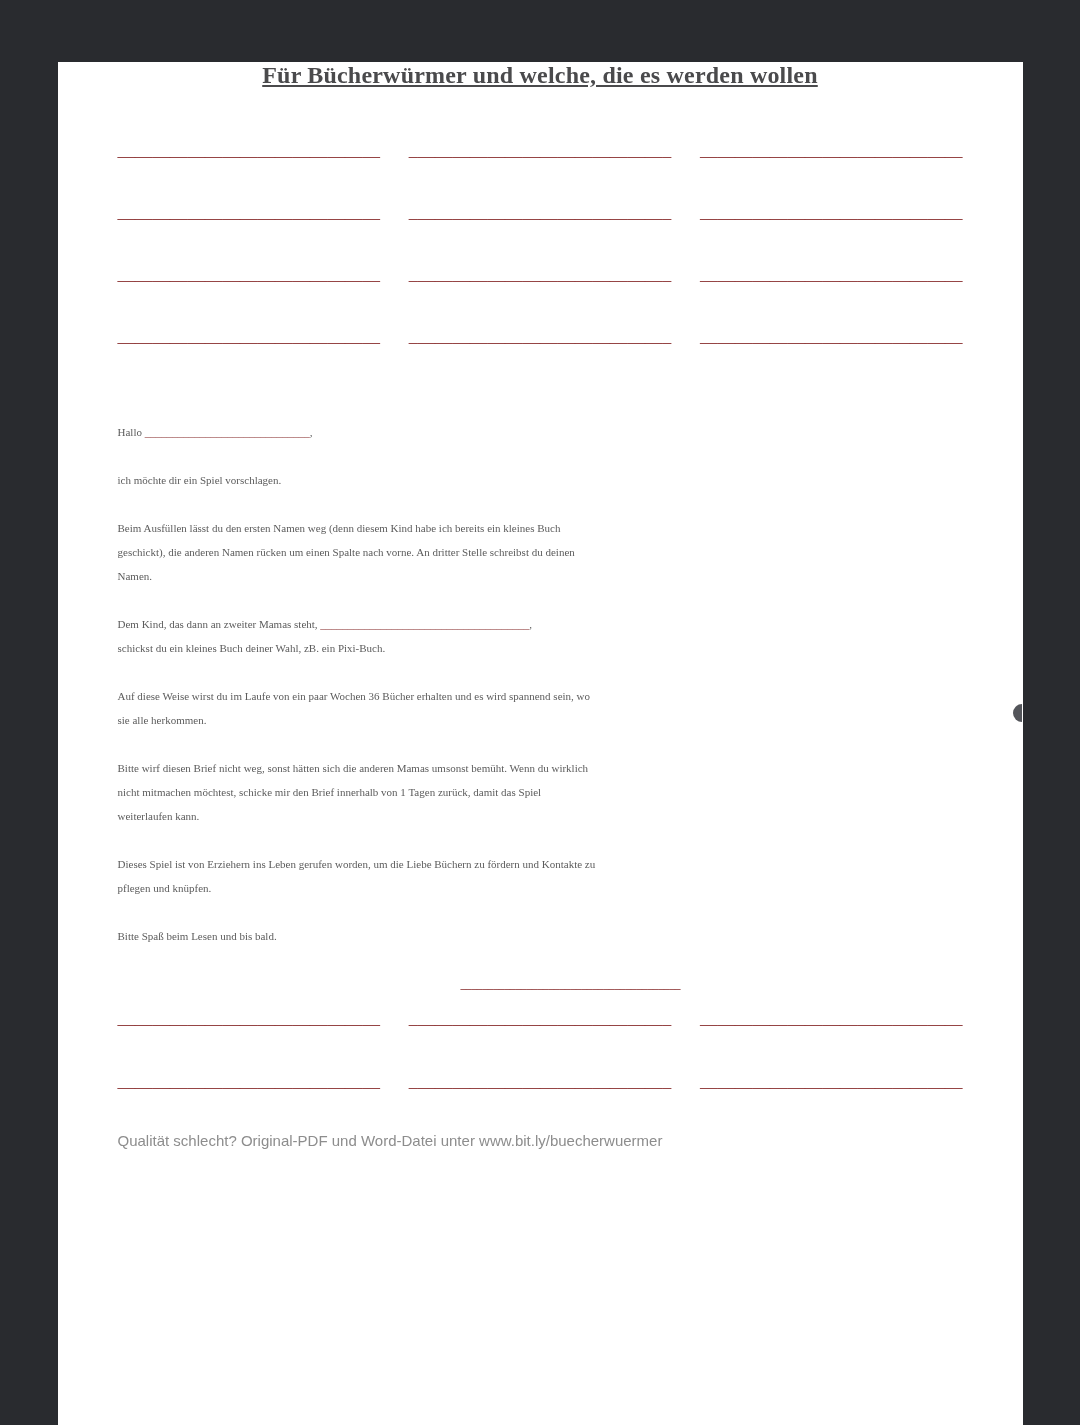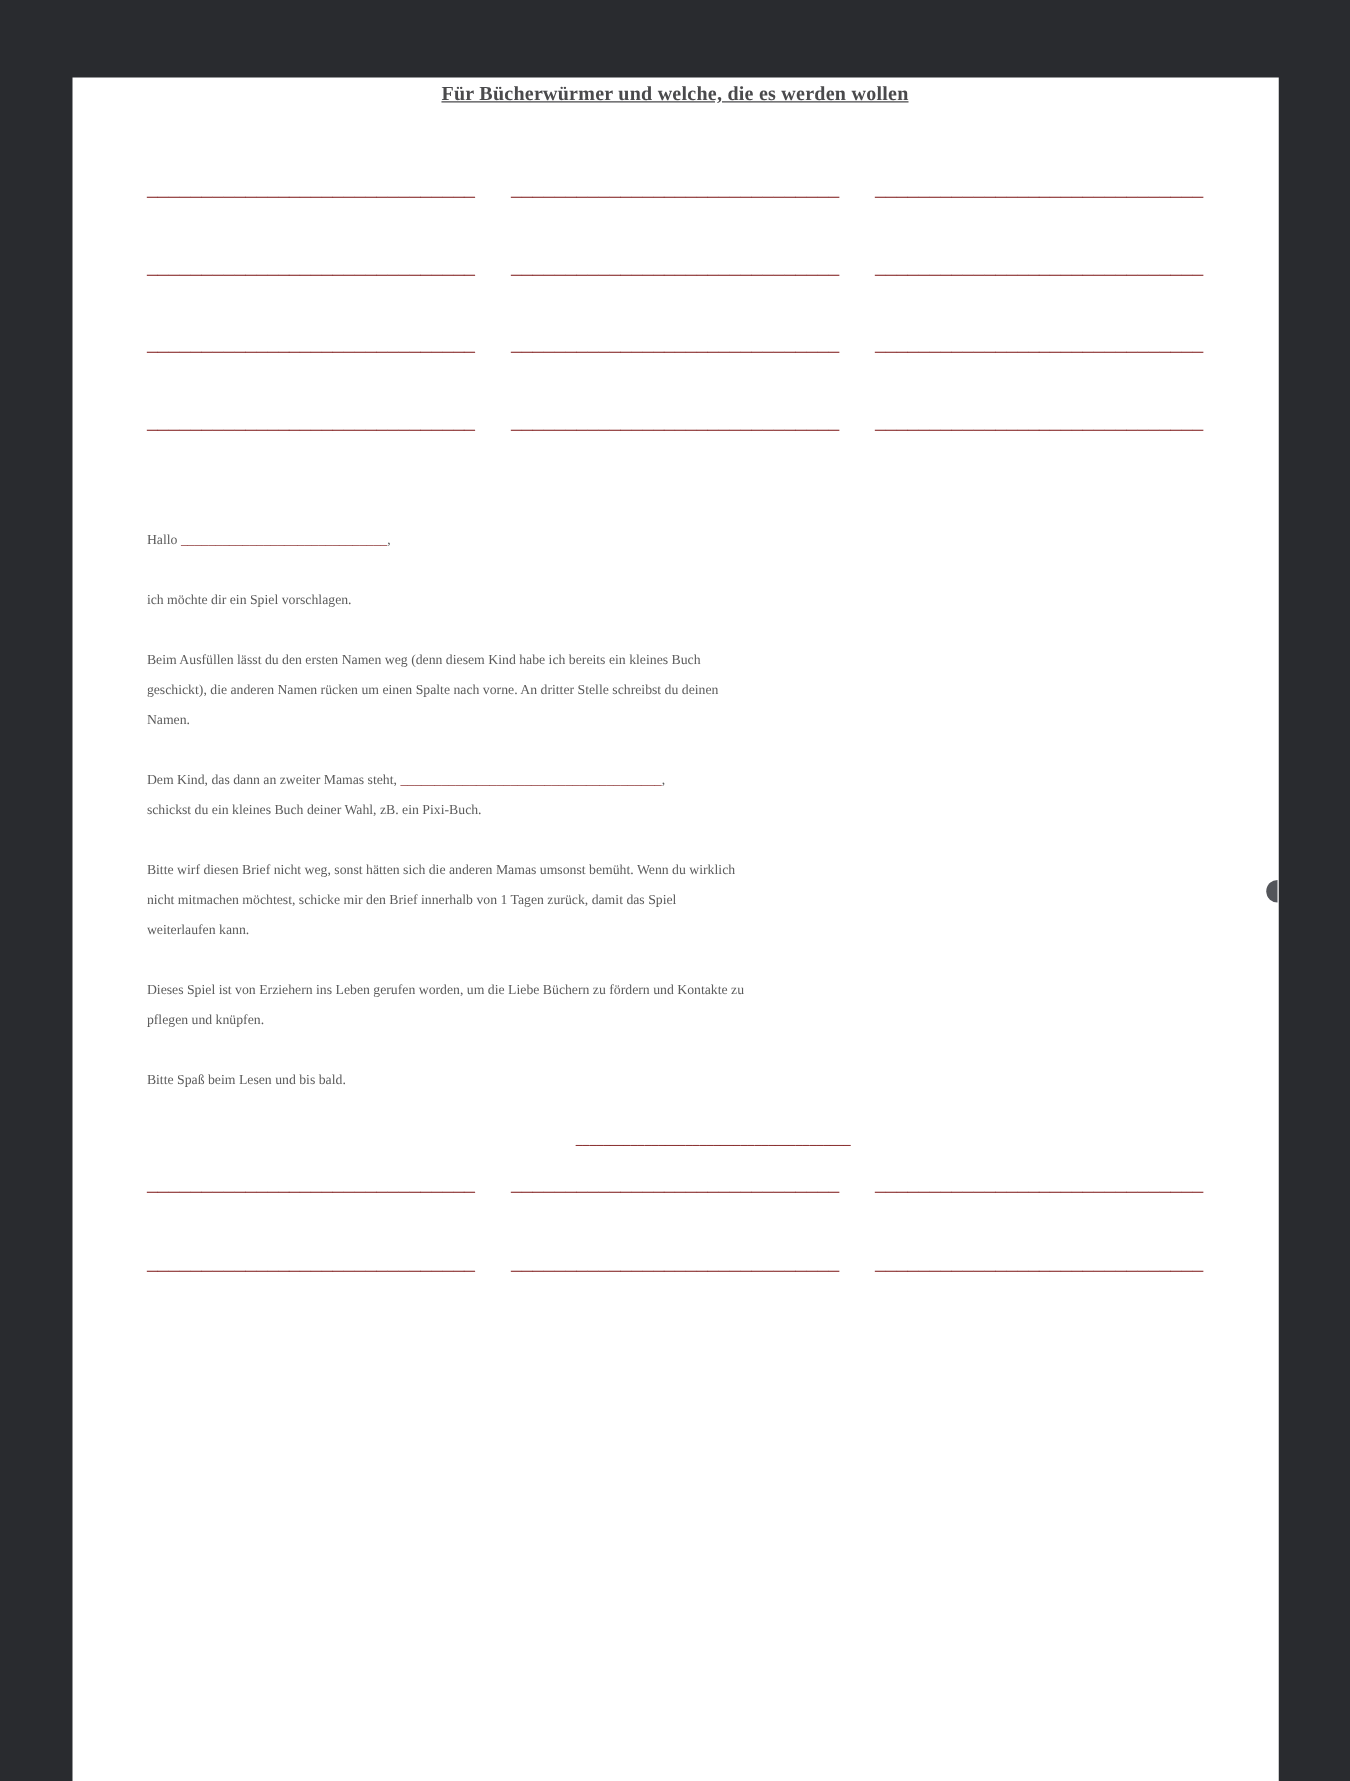--- a/index.html
+++ b/index.html
@@ -17,21 +17,21 @@
   .page {
     box-sizing: border-box;
     width: 965px; height: 1366px;
     margin: 23px auto 0;
     padding: 0 60px;
     background: #ffffff;
     color: #5c5c5c;
   }
   h1.doc-title {
     margin: 62px 0 0;
-    font-size: 16px;
+    font-size: 24px;
     line-height: 27px;
     font-weight: bold;
     text-align: center;
     text-decoration: underline;
     color: #4a4a4c;
     letter-spacing: 0.2px;
   }
   .grid-row {
     display: flex;
     justify-content: space-between;
@@ -110,20 +110,22 @@
       <p class="doc-p">ich möchte dir ein Spiel vorschlagen.</p>
 
 
       <p class="doc-p">Beim Ausfüllen lässt du den ersten Namen weg (denn diesem Kind habe ich bereits ein kleines Buch
 geschickt), die anderen Namen rücken um einen Spalte nach vorne. An dritter Stelle schreibst du deinen
 Namen.</p>
 
       <p class="doc-p"><span>Dem Kind, das dann an zweiter Mamas steht, </span><span class="blank">______________________________________</span><span>,
 schickst du ein kleines Buch deiner Wahl, zB. ein Pixi-Buch.</span></p>
 
+      <p class="doc-p">Auf diese Weise wirst du im Laufe von ein paar Wochen 36 Bücher erhalten und es wird spannend sein, wo
+sie alle herkommen.</p>
 
       <p class="doc-p">Bitte wirf diesen Brief nicht weg, sonst hätten sich die anderen Mamas umsonst bemüht. Wenn du wirklich
 nicht mitmachen möchtest, schicke mir den Brief innerhalb von 1 Tagen zurück, damit das Spiel
 weiterlaufen kann.</p>
 
       <p class="doc-p">Dieses Spiel ist von Erziehern ins Leben gerufen worden, um die Liebe Büchern zu fördern und Kontakte zu
 pflegen und knüpfen.</p>
 
       <p class="doc-p">Bitte Spaß beim Lesen und bis bald.</p>
 
@@ -137,17 +139,18 @@
         <span class="blank">______________________________</span>
         <span class="blank">______________________________</span>
       </div>
       <div class="grid-row">
         <span class="blank">______________________________</span>
         <span class="blank">______________________________</span>
         <span class="blank">______________________________</span>
       </div>
     </div>
 
+    <p class="footer-note">Qualität schlecht? Original-PDF und Word-Datei unter www.bit.ly/buecherwuermer</p>
 
   </div>
 
   <div class="edge-handle"></div>
 </div>
 
 </body></html>

